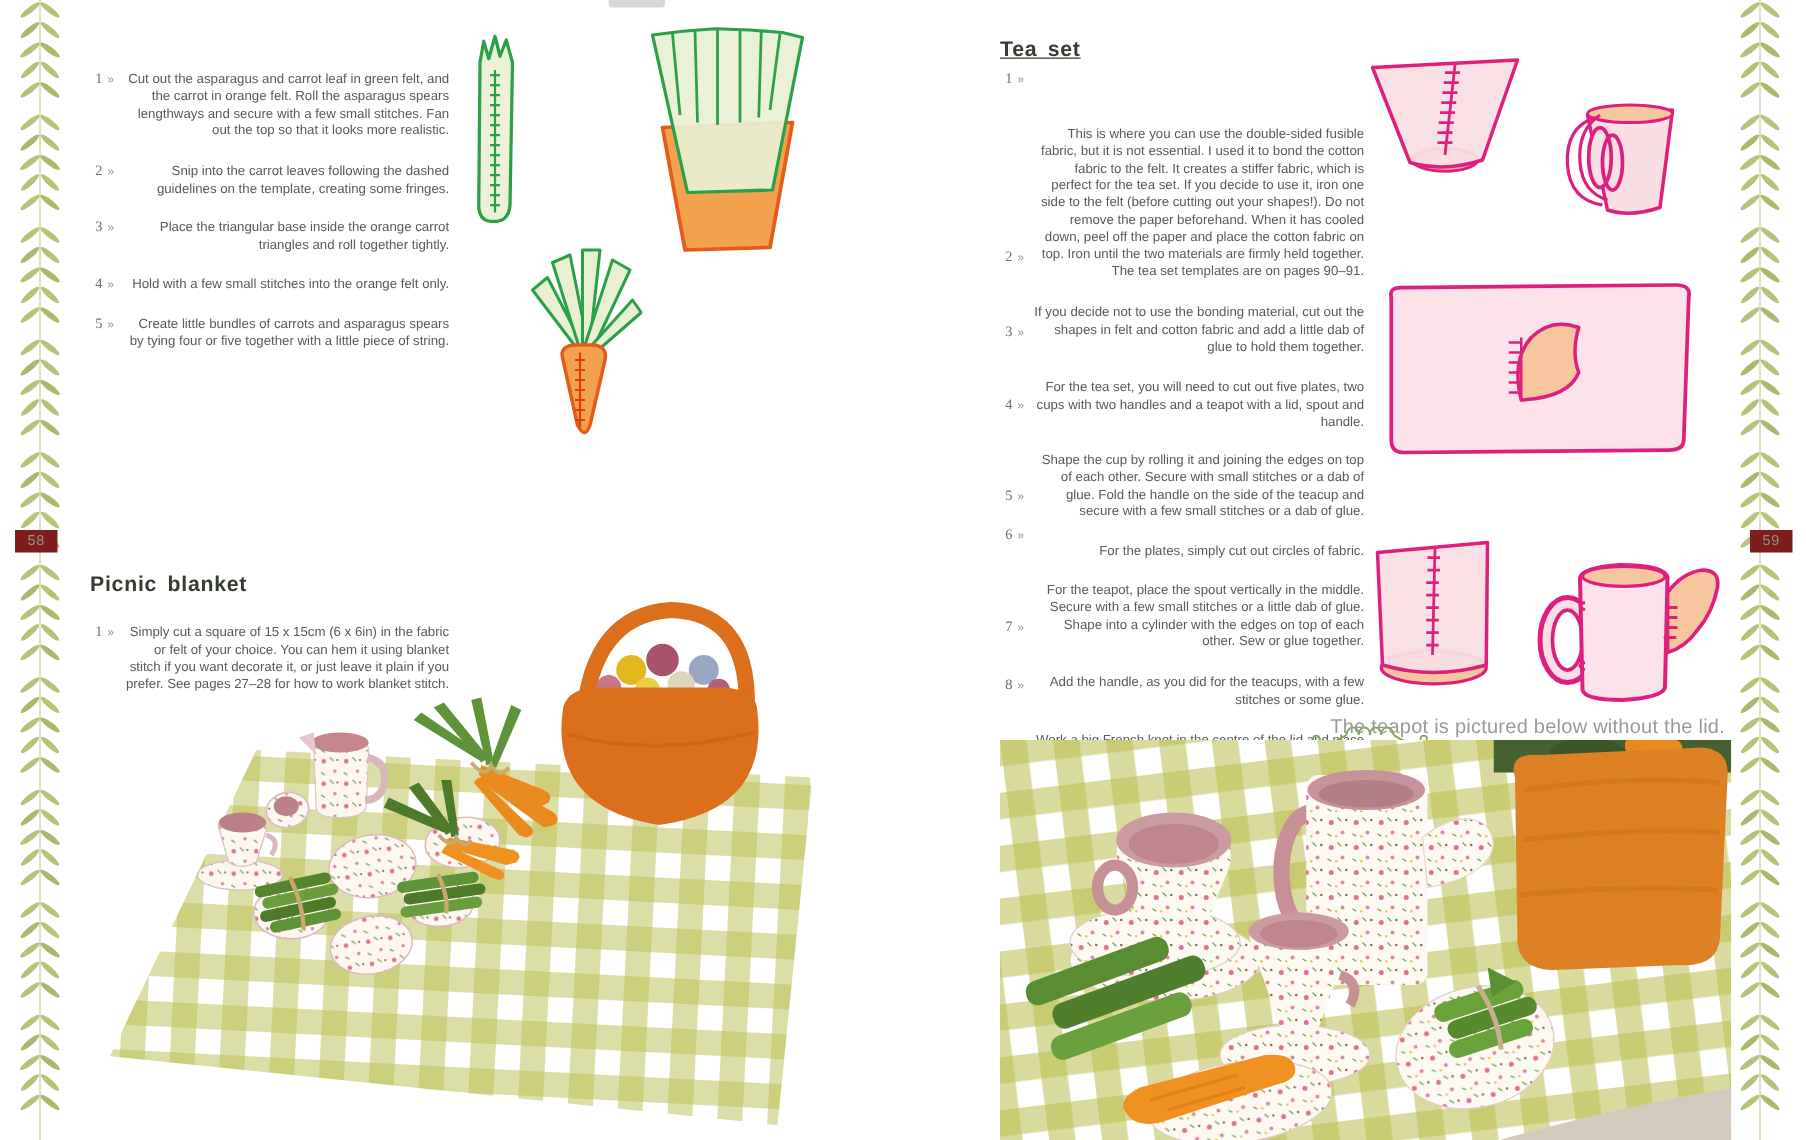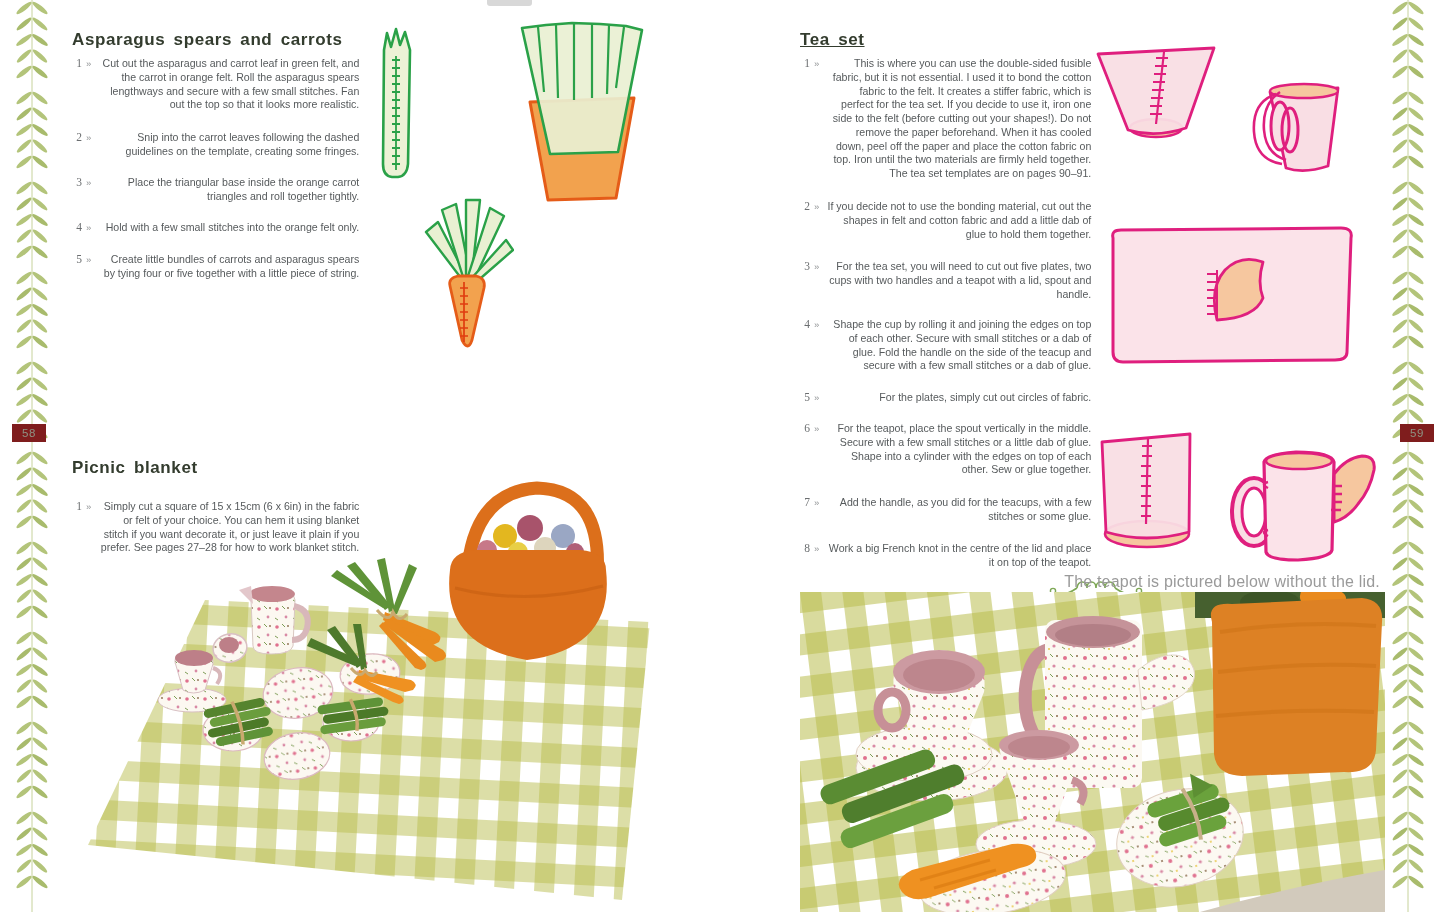--- a/index.html
+++ b/index.html
@@ -15,21 +15,21 @@
   .toptab{position:absolute;left:487px;top:0;width:45px;height:6px;background:#d8d8d8;
           border-radius:0 0 3px 3px;}
   h2.sec{position:absolute;margin:0;font-size:17px;font-weight:bold;color:#333c2e;
          letter-spacing:.6px;word-spacing:3px;}
   .step{position:absolute;display:flex;align-items:flex-start;}
   .step .num{font-family:"Liberation Serif",serif;font-size:11.5px;color:#6b6e70;width:10px;
              text-align:right;flex:none;padding-top:0;}
   .step .marker{font-size:9.5px;color:#8f9294;flex:none;margin:1px 6px 0 4px;}
   .step .txt{font-size:10.6px;line-height:1.3;color:#565a5c;text-align:right;}
   .lcol .txt{width:262px;}
-  .rcol .txt{width:266px;}
+  .rcol .txt{width:266px;margin-top:44px;}
   .caption{position:absolute;left:960px;top:573px;width:420px;text-align:right;
            font-size:16px;color:#9a9a9a;letter-spacing:.2px;}
   .illus,.photo,.flourish{position:absolute;}
 </style>
 </head>
 <body>
 
 <div class="spread">
 
   <svg class="vine left" viewBox="0 0 40 912">
@@ -84,21 +84,20 @@
       <use href="#vmR" transform="translate(0,540)"></use>
     <use href="#vmR" transform="translate(0,630)"></use>
       <use href="#vmR" transform="translate(0,720)"></use>
     <use href="#vmR" transform="translate(0,810)"></use>
   </svg>
 
   <div class="toptab"></div>
   <div class="pageno left">58</div>
   <div class="pageno right">59</div>
 
-  <h2 class="sec" style="left:72px;top:30px;">Asparagus spears and carrots</h2>
 
   <div class="step lcol" style="left:72px;top:57px;">
     <span class="num">1</span>
     <span class="marker">»</span>
     <span class="txt">Cut out the asparagus and carrot leaf in green felt, and the carrot in orange felt. Roll the asparagus spears lengthways and secure with a few small stitches. Fan out the top so that it looks more realistic.</span>
   </div>
   <div class="step lcol" style="left:72px;top:131px;">
     <span class="num">2</span>
     <span class="marker">»</span>
     <span class="txt">Snip into the carrot leaves following the dashed guidelines on the template, creating some fringes.</span>

